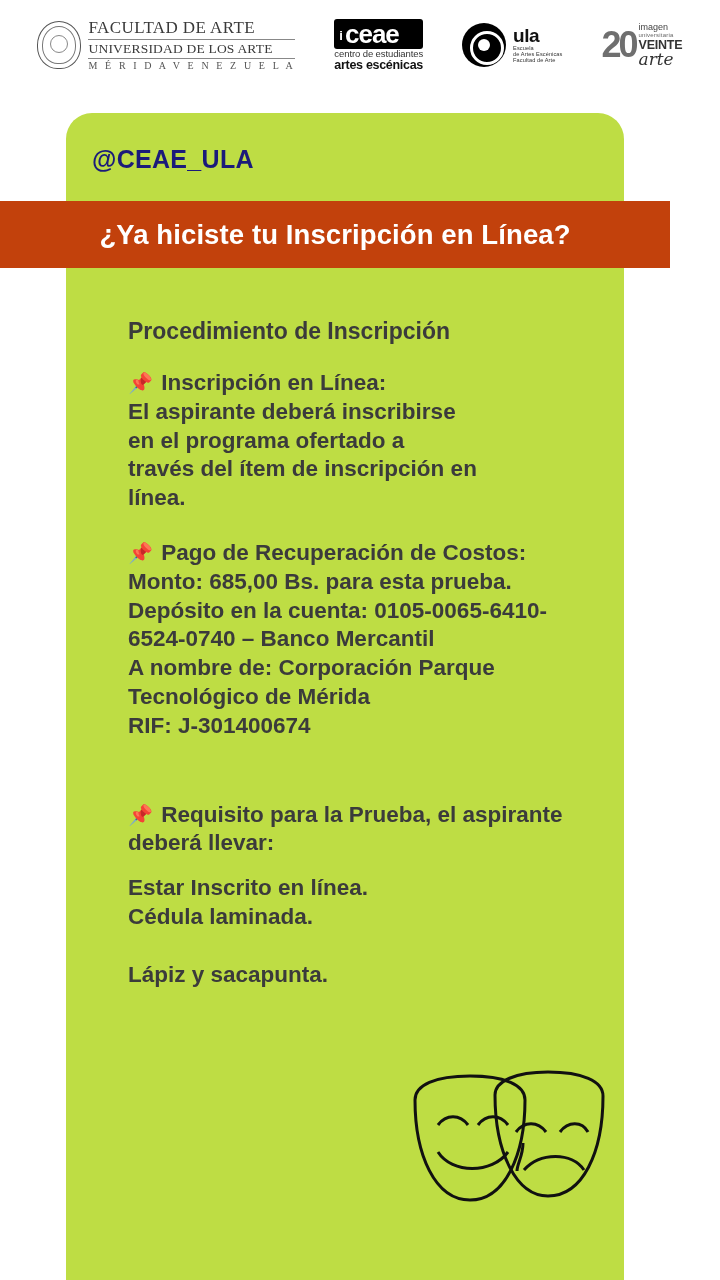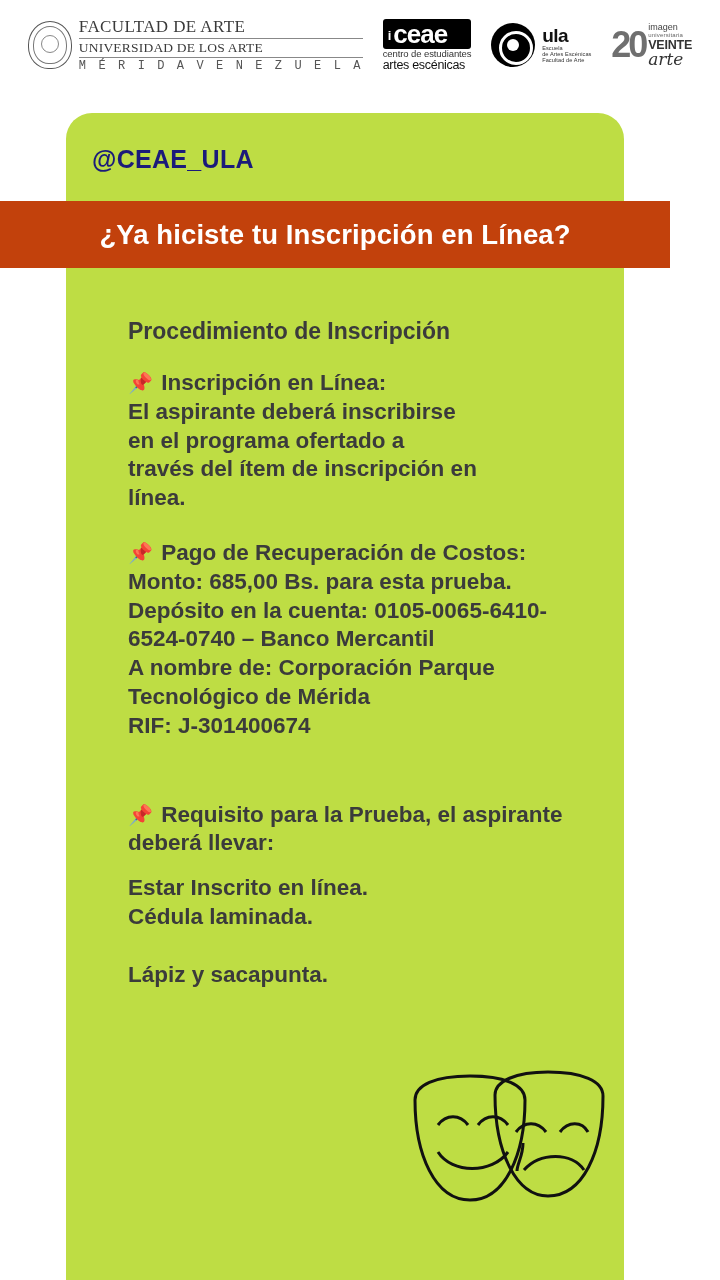--- a/index.html
+++ b/index.html
@@ -73,22 +73,22 @@
     font-family: "Liberation Serif", serif;
     font-size: 13.5px;
     letter-spacing: 0.2px;
     color: #3a3a3a;
   }
   .fac-rule {
     border-top: 1px solid #888;
     margin: 2px 0 2px 0;
   }
   .fac-line3 {
-    font-family: Liberation Mono, monospace;
-    font-size: 12px;
+    font-family: Liberation Serif, serif;
+    font-size: 10px;
     letter-spacing: 2.6px;
     color: #555;
   }
 
   
   .ceae-wrap { line-height: 1; }
   .ceae-main {
     display: flex;
     align-items: flex-end;
     gap: 2px;
@@ -111,21 +111,21 @@
   }
   .ceae-sub1 {
     font-size: 9.5px;
     color: #333;
     margin-top: 0;
     letter-spacing: -0.1px;
   }
   .ceae-sub2 {
     font-size: 12.5px;
     color: #111;
-    font-weight: normal;
+    font-weight: bold;
     letter-spacing: -0.3px;
   }
 
   
   .ula-mark {
     width: 44px;
     height: 44px;
     border-radius: 50%;
     background: #000;
     position: relative;

